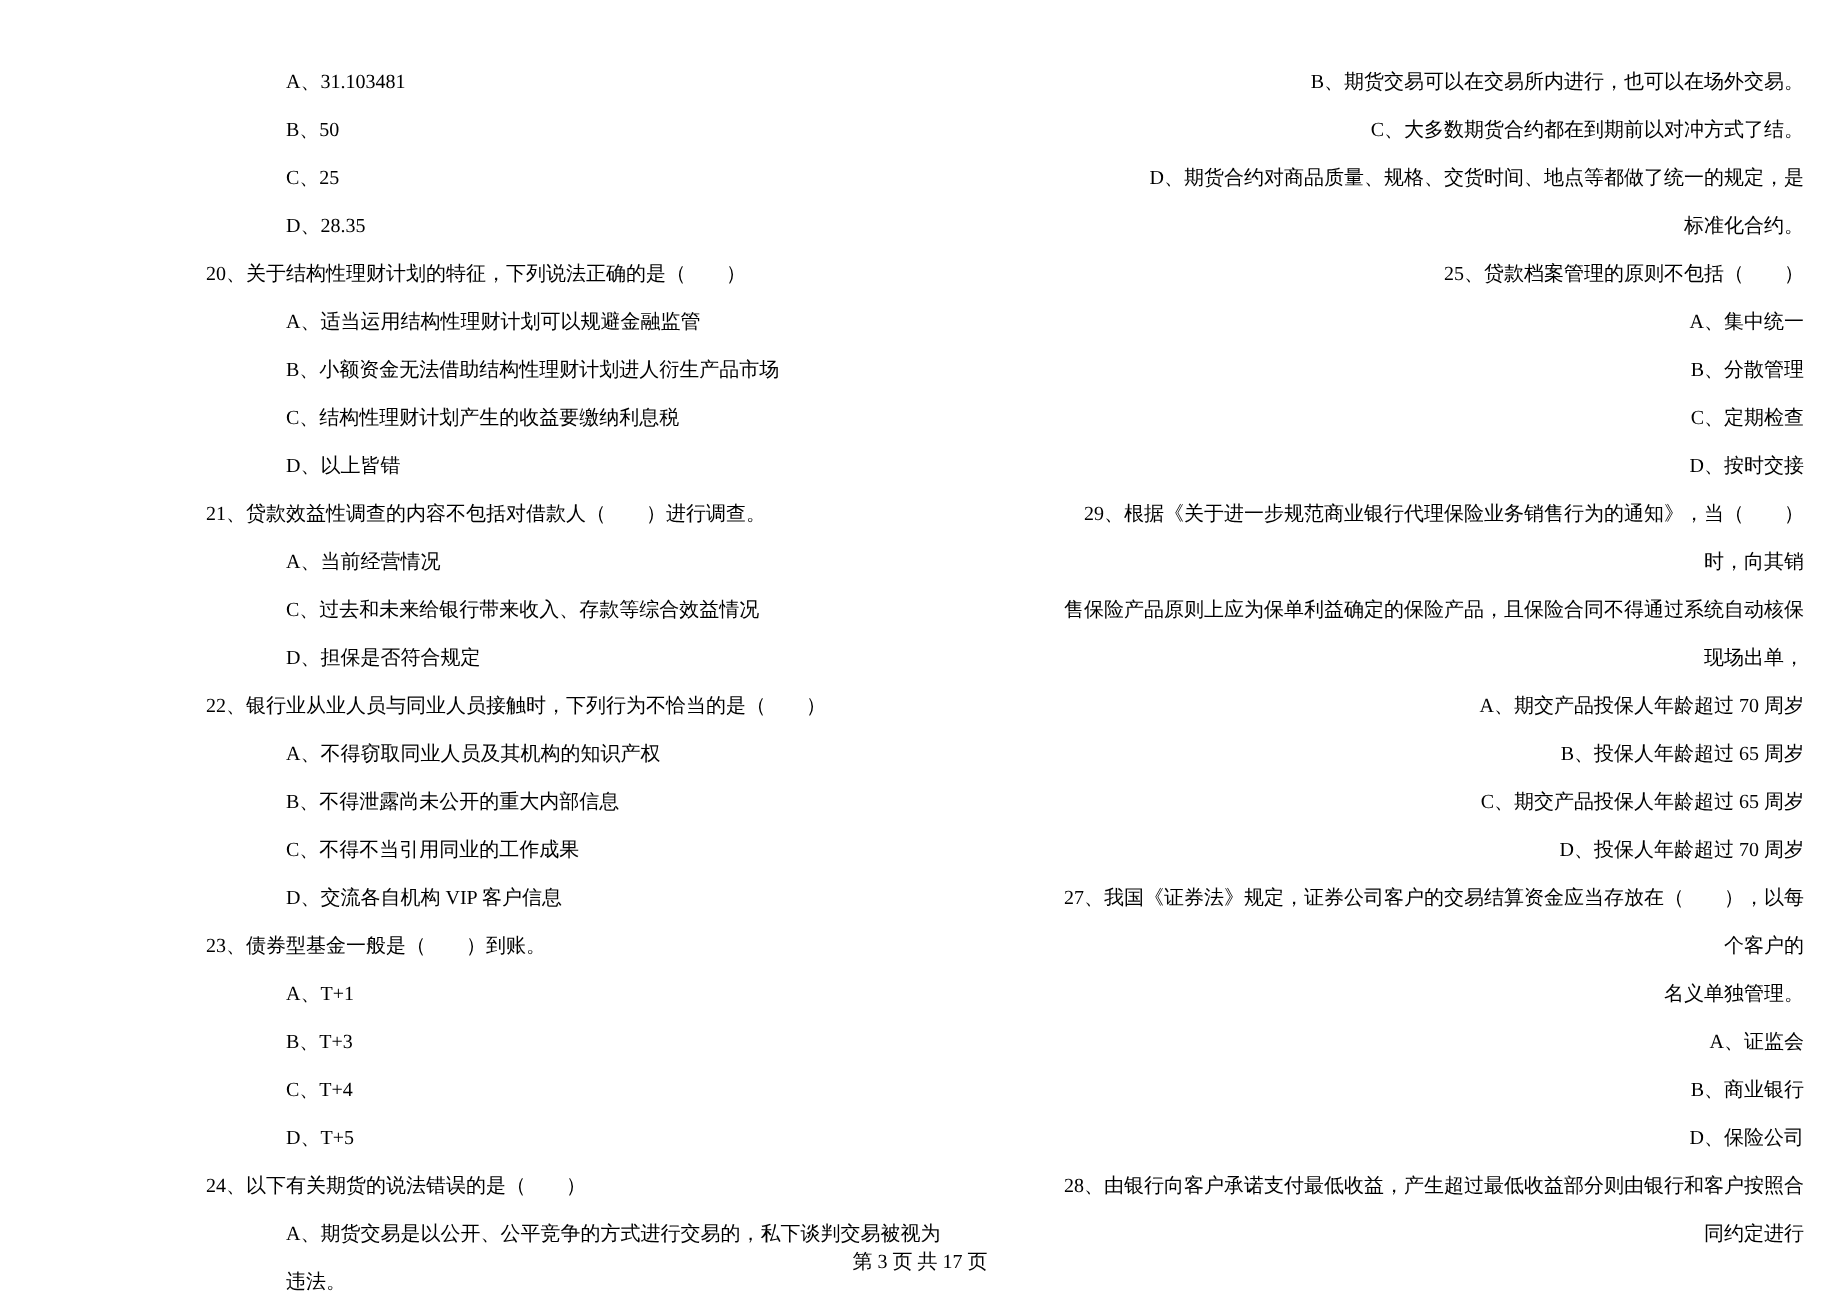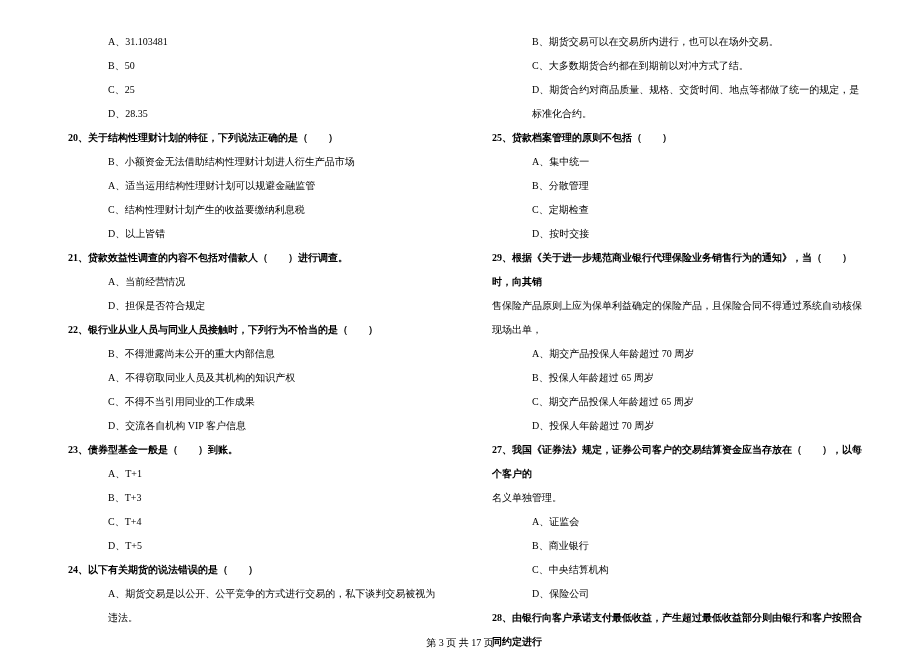--- a/index.html
+++ b/index.html
@@ -18,68 +18,69 @@
       overflow: hidden;
     }
     .page-container {
       display: flex;
       width: 100%;
       height: 610px;
       padding-top: 30px;
     }
     .column {
       flex: 1;
-      padding: 0 10px 0 60px;
+      padding: 0 10px 0 95px;
       line-height: 2.4;
     }
     .column-right {
-      padding: 0 52px 0 30px;
+      padding: 0 18px 0 30px;
+      text-align: right;
     }
     .option-line {
       padding-left: 48px;
     }
     .question-line {
       padding-left: 8px;
-      font-weight: bold;
     }
     .continuation-line {
       padding-left: 8px;
     }
     .footer {
       position: absolute;
-      bottom: 0;
+      bottom: 12px;
       left: 0;
       width: 100%;
       text-align: center;
       font-size: 10px;
     }
   </style>
 </head>
 <body>
 
 <div class="page-container">
   <div class="column">
     <div class="option-line">A、31.103481</div>
     <div class="option-line">B、50</div>
     <div class="option-line">C、25</div>
     <div class="option-line">D、28.35</div>
 
     <div class="question-line">20、关于结构性理财计划的特征，下列说法正确的是（　　）</div>
+    <div class="option-line">A、适当运用结构性理财计划可以规避金融监管</div>
     <div class="option-line">B、小额资金无法借助结构性理财计划进人衍生产品市场</div>
-    <div class="option-line">A、适当运用结构性理财计划可以规避金融监管</div>
     <div class="option-line">C、结构性理财计划产生的收益要缴纳利息税</div>
     <div class="option-line">D、以上皆错</div>
 
     <div class="question-line">21、贷款效益性调查的内容不包括对借款人（　　）进行调查。</div>
     <div class="option-line">A、当前经营情况</div>
+    <div class="option-line">C、过去和未来给银行带来收入、存款等综合效益情况</div>
     <div class="option-line">D、担保是否符合规定</div>
 
     <div class="question-line">22、银行业从业人员与同业人员接触时，下列行为不恰当的是（　　）</div>
+    <div class="option-line">A、不得窃取同业人员及其机构的知识产权</div>
     <div class="option-line">B、不得泄露尚未公开的重大内部信息</div>
-    <div class="option-line">A、不得窃取同业人员及其机构的知识产权</div>
     <div class="option-line">C、不得不当引用同业的工作成果</div>
     <div class="option-line">D、交流各自机构 VIP 客户信息</div>
 
     <div class="question-line">23、债券型基金一般是（　　）到账。</div>
     <div class="option-line">A、T+1</div>
     <div class="option-line">B、T+3</div>
     <div class="option-line">C、T+4</div>
     <div class="option-line">D、T+5</div>
 
     <div class="question-line">24、以下有关期货的说法错误的是（　　）</div>
@@ -101,21 +102,20 @@
     <div class="continuation-line">售保险产品原则上应为保单利益确定的保险产品，且保险合同不得通过系统自动核保现场出单，</div>
     <div class="option-line">A、期交产品投保人年龄超过 70 周岁</div>
     <div class="option-line">B、投保人年龄超过 65 周岁</div>
     <div class="option-line">C、期交产品投保人年龄超过 65 周岁</div>
     <div class="option-line">D、投保人年龄超过 70 周岁</div>
 
     <div class="question-line">27、我国《证券法》规定，证券公司客户的交易结算资金应当存放在（　　），以每个客户的</div>
     <div class="continuation-line">名义单独管理。</div>
     <div class="option-line">A、证监会</div>
     <div class="option-line">B、商业银行</div>
-    <div class="option-line">C、中央结算机构</div>
     <div class="option-line">D、保险公司</div>
 
     <div class="question-line">28、由银行向客户承诺支付最低收益，产生超过最低收益部分则由银行和客户按照合同约定进行</div>
 
   </div>
 </div>
 
 <div class="footer">第 3 页 共 17 页</div>
 
 </body></html>

